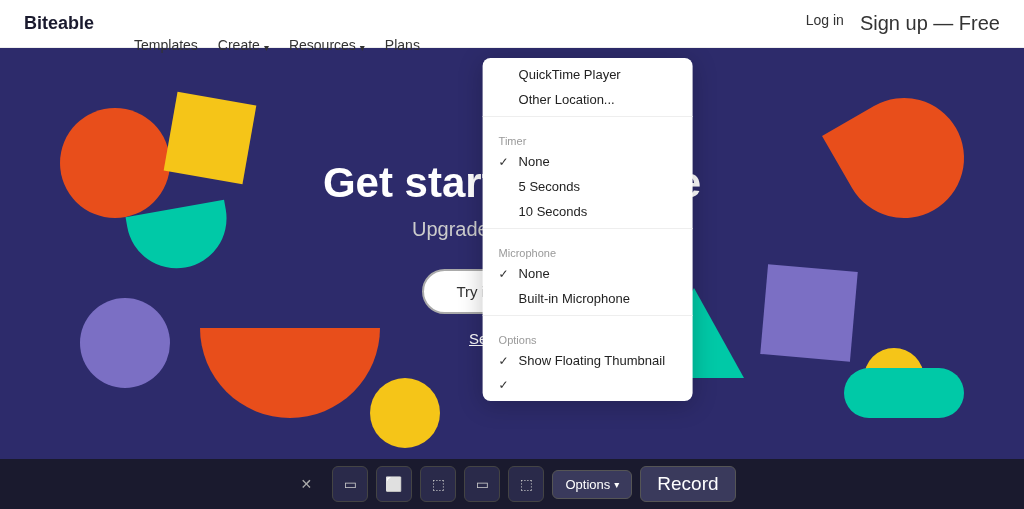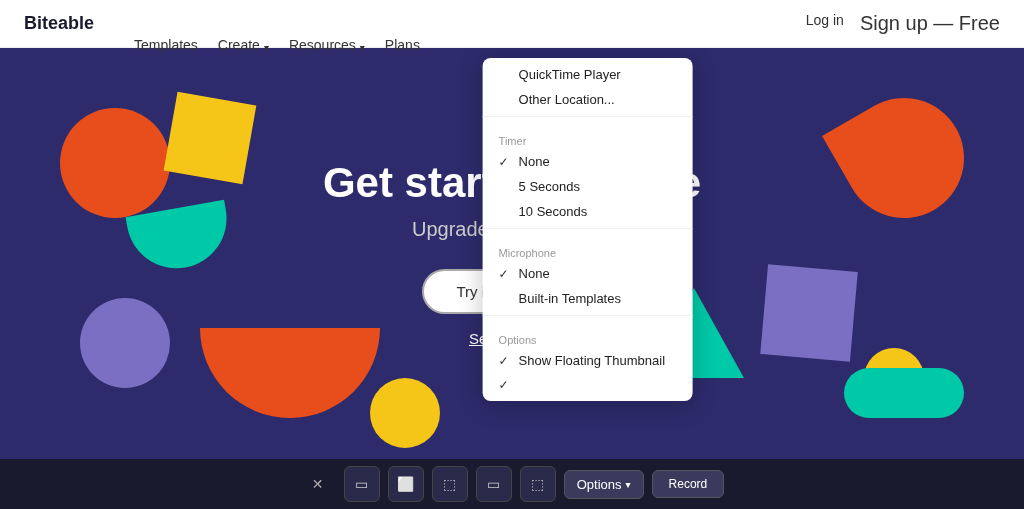--- a/index.html
+++ b/index.html
@@ -203,21 +203,21 @@
       display: flex;
       align-items: center;
       gap: 4px;
     }
     .toolbar-record-btn {
       background: #3a3a5c;
       border: 1px solid #555;
       border-radius: 6px;
       padding: 6px 16px;
       color: #fff;
-      font-size: 12px;
+      font-size: 19px;
       cursor: pointer;
     }
 
     
     .dropdown-menu {
       position: absolute;
       bottom: 58px;
       left: 50%;
       transform: translateX(-14%);
       background: #fff;
@@ -331,21 +331,21 @@
         <span>10 Seconds</span>
       </div>
       <hr class="dropdown-divider">
       <span class="dropdown-section-label">Microphone</span>
       <div class="dropdown-item">
         <span class="check-mark">✓</span>
         <span>None</span>
       </div>
       <div class="dropdown-item">
         <span class="check-mark"></span>
-        <span>Built-in Templates</span>
+        <span>Built-in Microphone</span>
       </div>
       <hr class="dropdown-divider">
       <span class="dropdown-section-label">Options</span>
       <div class="dropdown-item">
         <span class="check-mark">✓</span>
         <span>Show Floating Thumbnail</span>
       </div>
       <div class="dropdown-item">
         <span class="check-mark">✓</span>
       </div>

